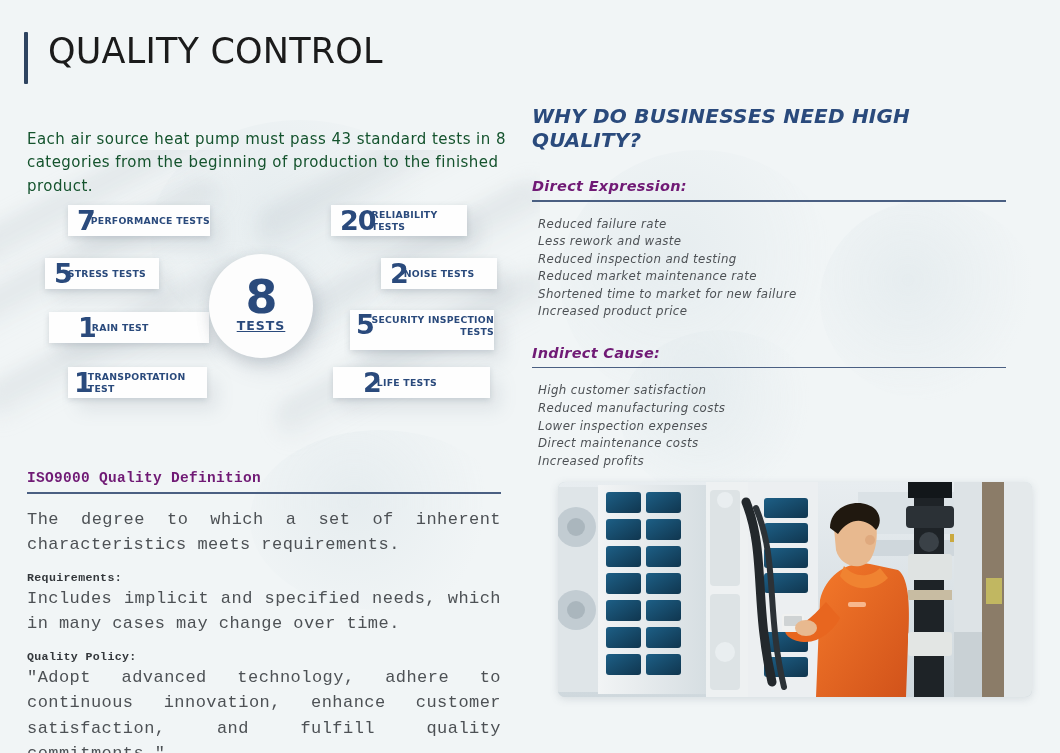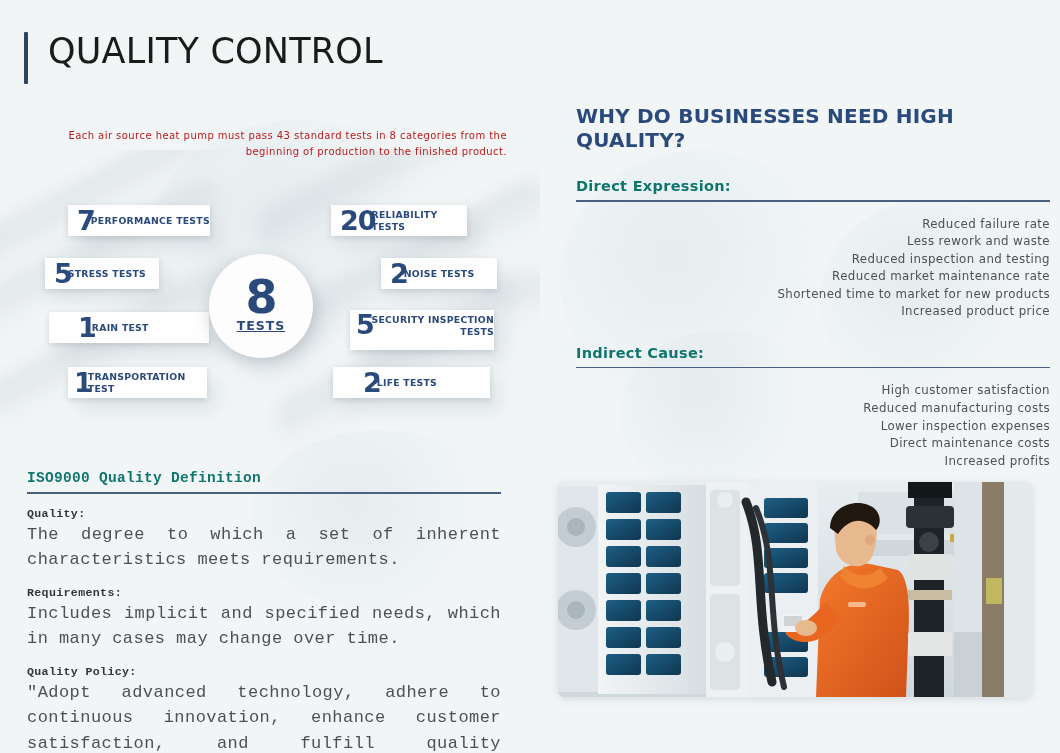--- a/index.html
+++ b/index.html
@@ -33,21 +33,21 @@
   
   .title-wrap{position:absolute;left:24px;top:32px;display:flex;align-items:flex-start;}
   .title-bar{width:4px;height:52px;background:#2e4460;margin-right:20px;border-radius:1px;}
   .title{
     font-family:"DejaVu Sans", sans-serif;
     font-size:35px;font-weight:normal;color:#1b1b1b;letter-spacing:.2px;
     line-height:1;margin-top:2px;
   }
   .intro{
     position:absolute;left:27px;top:128px;width:480px;
-    font-size:10px;line-height:1.55;color:#b91c1c;letter-spacing:.45px;text-align:right;
+    font-size:15px;line-height:1.55;color:#14532d;letter-spacing:.45px;
   }
 
   
   .diagram{position:absolute;left:0;top:190px;width:530px;height:250px;}
   .badge{
     position:absolute;background:#fefefe;
     box-shadow:0 2px 6px rgba(80,95,110,.20), 10px 12px 18px rgba(110,125,140,.13);
     display:flex;align-items:center;
   }
   .badge .num{
@@ -65,45 +65,45 @@
     background:#fdfdfd;
     box-shadow:0 4px 14px rgba(90,105,120,.22), 8px 12px 22px rgba(110,125,140,.16);
     display:flex;flex-direction:column;align-items:center;justify-content:center;
   }
   .circle .big{font-size:46px;font-weight:bold;color:#2a4a7c;line-height:.82;letter-spacing:-1px;}
   .circle .sub{font-size:12.5px;font-weight:bold;color:#2a4a7c;letter-spacing:1px;margin-top:2px;text-decoration:underline;}
 
   
   .iso{position:absolute;left:27px;top:470px;width:474px;font-family:Liberation Mono, monospace;}
   .sec-head{
-    font-size:14.5px;font-weight:bold;color:#0f766e;letter-spacing:.3px;
+    font-size:14.5px;font-weight:bold;color:#701a75;letter-spacing:.3px;
     padding-bottom:6px;
   }
   .sec-rule{height:1.5px;background:#4a5f82;width:100%;}
   .iso-item{margin-top:13px;}
   .iso-term{font-size:11.6px;font-weight:bold;color:#33373b;letter-spacing:.35px;}
   .iso-def{
     font-size:17px;color:#4d5155;letter-spacing:.45px;line-height:1.5;margin-top:2px;
     text-align:justify;
   }
   .iso-bottom-rule{height:1.6px;background:#4a5f82;width:100%;margin-top:19px;}
 
   
-  .right{position:absolute;left:576px;top:104px;width:474px;}
+  .right{position:absolute;left:532px;top:104px;width:474px;font-style:italic;}
   .right-title{
     font-size:20px;font-weight:bold;color:#2a4a7c;letter-spacing:.2px;
   }
   .sub-block{margin-top:26px;}
   .sub-block .sec-head{font-size:14.5px;}
   .bullets{margin-top:14px;}
   .bullets li{
     list-style:none;font-size:11.8px;color:#4d5155;letter-spacing:.4px;
     line-height:1.49;margin-left:6px;
   }
-  .bullets{padding:0;margin-block:14px 0;text-align:right;}
+  .bullets{padding:0;margin-block:14px 0;}
 
   
   .photo{
     position:absolute;left:558px;top:482px;width:474px;height:215px;
     border-radius:7px;overflow:hidden;
     box-shadow:0 2px 8px rgba(90,105,120,.18);
     background:#cfd9de;
   }
   .photo svg{display:block;width:100%;height:100%;}
 </style>
@@ -181,21 +181,20 @@
   <div class="circle">
     <div class="big">8</div>
     <div class="sub">TESTS</div>
   </div>
 
   <div class="iso">
     <div class="sec-head">ISO9000 Quality Definition</div>
     <div class="sec-rule"></div>
 
     <div class="iso-item">
-      <div class="iso-term">Quality:</div>
       <div class="iso-def">The degree to which a set of inherent characteristics meets requirements.</div>
     </div>
 
     <div class="iso-item">
       <div class="iso-term">Requirements:</div>
       <div class="iso-def">Includes implicit and specified needs, which in many cases may change over time.</div>
     </div>
 
     <div class="iso-item">
       <div class="iso-term">Quality Policy:</div>
@@ -209,21 +208,21 @@
     <div class="right-title">WHY DO BUSINESSES NEED HIGH QUALITY?</div>
 
     <div class="sub-block">
       <div class="sec-head">Direct Expression:</div>
       <div class="sec-rule"></div>
       <ul class="bullets">
         <li>Reduced failure rate</li>
         <li>Less rework and waste</li>
         <li>Reduced inspection and testing</li>
         <li>Reduced market maintenance rate</li>
-        <li>Shortened time to market for new products</li>
+        <li>Shortened time to market for new failure</li>
         <li>Increased product price</li>
       </ul>
     </div>
 
     <div class="sub-block" style="margin-top:24px;">
       <div class="sec-head">Indirect Cause:</div>
       <div class="sec-rule"></div>
       <ul class="bullets">
         <li>High customer satisfaction</li>
         <li>Reduced manufacturing costs</li>

